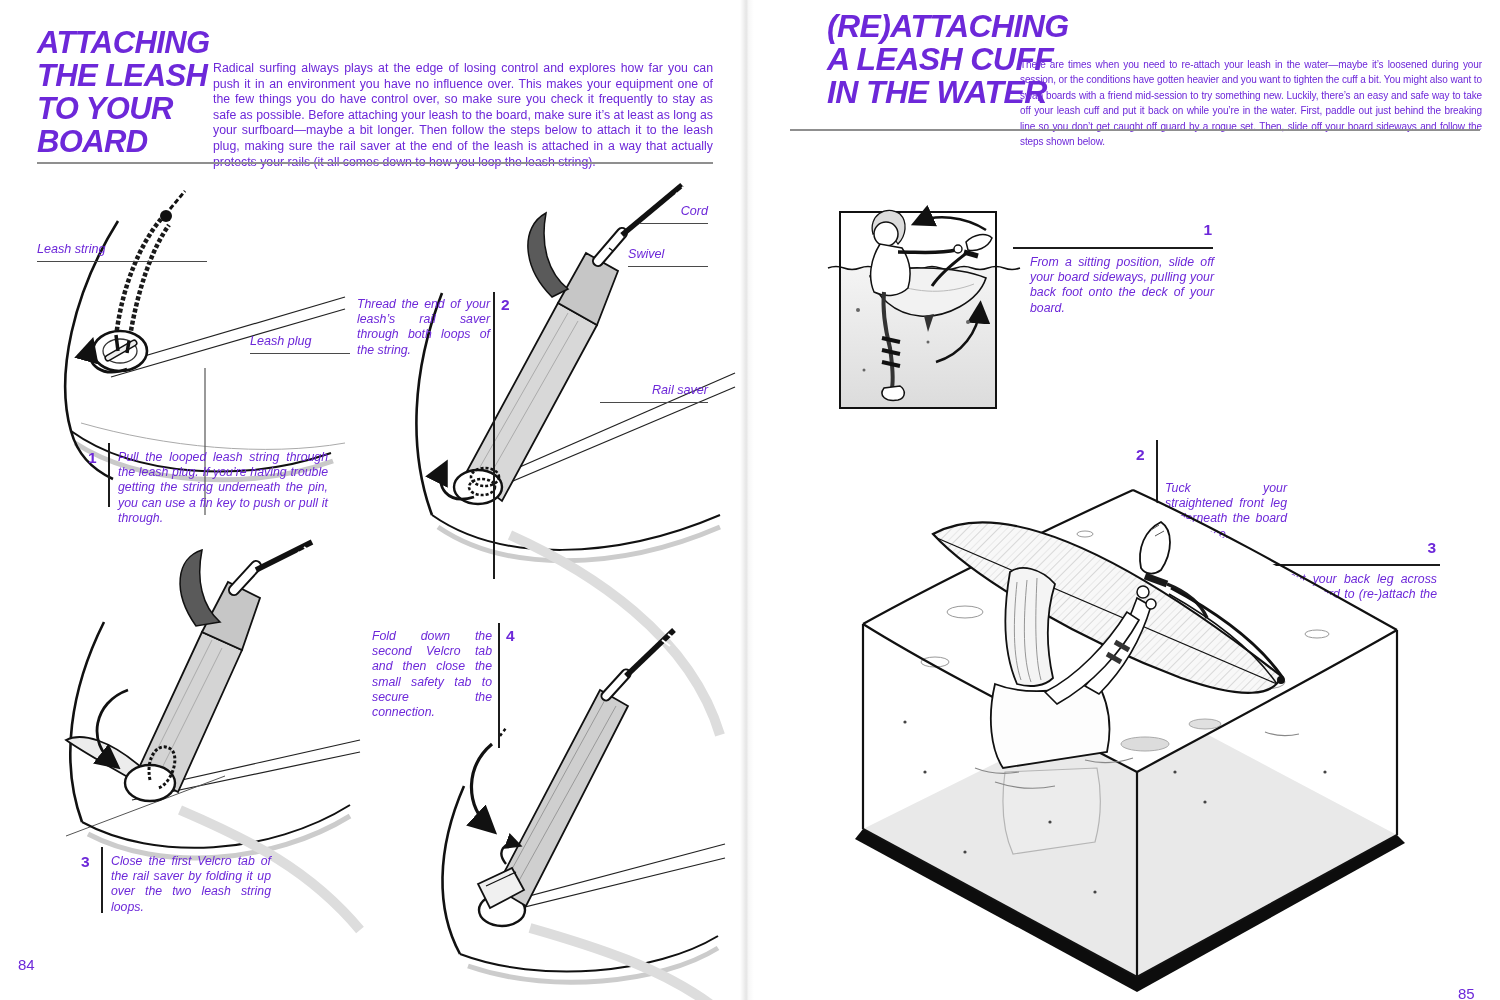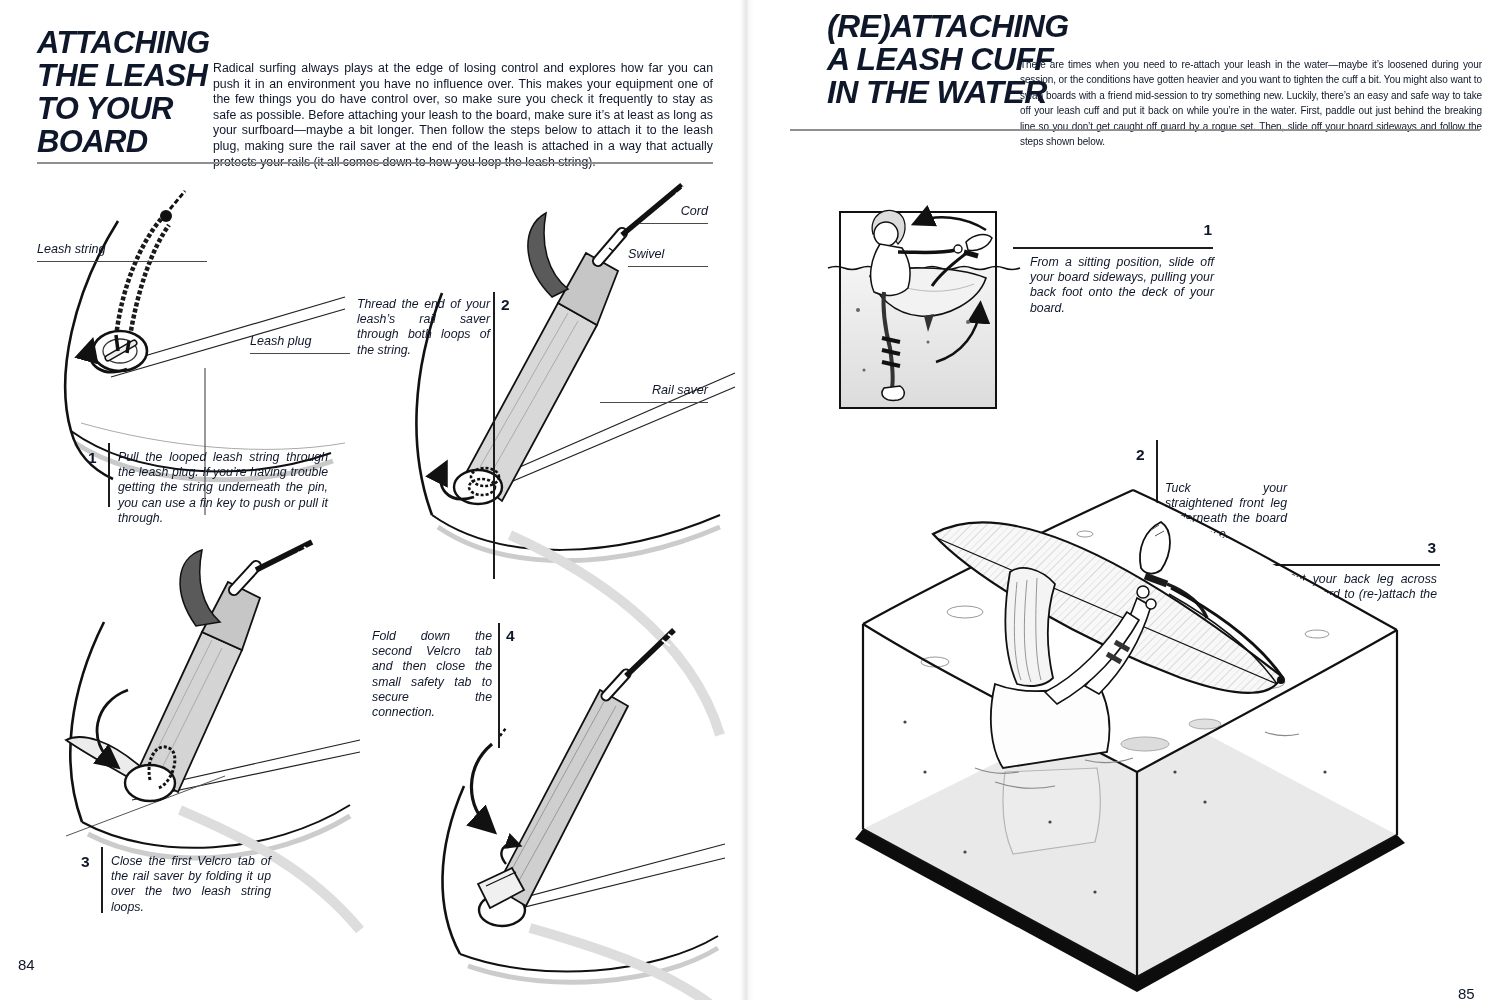--- a/index.html
+++ b/index.html
@@ -1,17 +1,17 @@
 <!DOCTYPE html>
 <html><head>
 <meta charset="utf-8">
 <style>
   html,body{margin:0;padding:0;background:#e9e9e9;}
   .spread{position:relative;width:1500px;height:1000px;background:#ffffff;
-          font-family:"Liberation Sans",sans-serif;color:#0f172a;overflow:hidden;}
+          font-family:"Liberation Sans",sans-serif;color:#6d28d9;overflow:hidden;}
   .title{position:absolute;font-weight:bold;font-style:italic;font-size:31px;
          line-height:33px;letter-spacing:-0.6px;white-space:nowrap;}
   .intro{position:absolute;font-size:12.3px;line-height:15.6px;text-align:justify;margin-top:37px;}
   .intro.tight{font-size:10px;line-height:15.4px;letter-spacing:-0.1px;}
   .rule{position:absolute;height:2px;background:#8f8f8f;}
   .caption{position:absolute;font-style:italic;font-size:12.3px;line-height:15.2px;
            text-align:justify;}
   .stepnum{position:absolute;font-weight:bold;font-size:15.5px;}
   .vbar{position:absolute;width:1.6px;background:#1c1c1c;}
   .hline{position:absolute;height:1.6px;background:#1c1c1c;}

